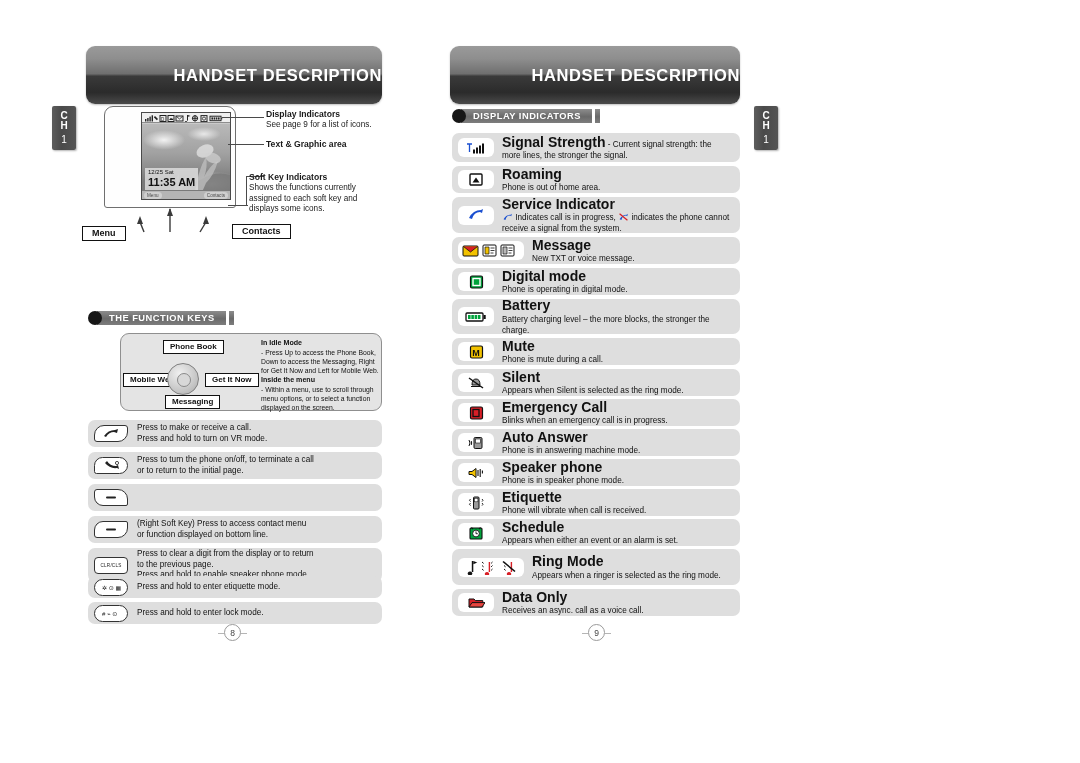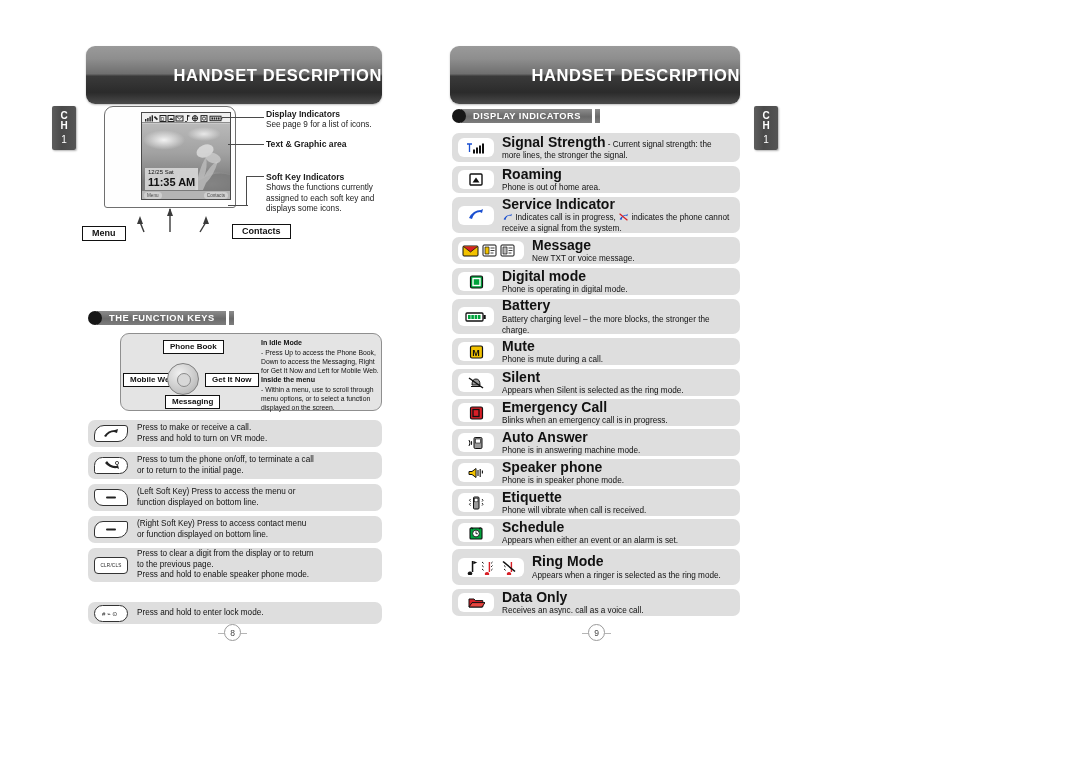--- a/index.html
+++ b/index.html
@@ -337,21 +337,21 @@
   <div class="lead" style="left:246px; top:176px; width:1.4px; height:30px;"></div>
   <div class="lead" style="left:228px; top:205px; width:20px; height:1.4px;"></div>
 
   <div class="ann" style="left:266px; top:109px; width:132px;">
     <span class="t">Display Indicators</span>
     <span>See page 9 for a list of icons.</span>
   </div>
   <div class="ann" style="left:266px; top:139px; width:132px;">
     <span class="t">Text &amp; Graphic area</span>
   </div>
-  <div class="ann" style="left:266px; top:172px; width:128px;">
+  <div class="ann" style="left:249px; top:172px; width:128px;">
     <span class="t">Soft Key Indicators</span>
     <span>Shows the functions currently assigned to each soft key and displays some icons.</span>
   </div>
 
   <div class="sect" id="sect-funckeys">
     <div class="dot"></div>
     <div class="pill">THE FUNCTION KEYS</div>
     <div class="cap"></div>
   </div>
 
@@ -401,24 +401,20 @@
   </div>
 
   <div class="row" style="left:88px; top:484px; width:294px; height:27px;">
     <div class="row-icon">
       <div class="keycap lsk">
           <svg width="22" height="11" viewBox="0 0 22 11">
             <rect x="6" y="4.5" width="10" height="2" rx="1" fill="#222"></rect>
           </svg>
         </div>
     </div>
-    <div class="row-text">
-      <div>(Left Soft Key) Press to access the menu or</div>
-        <div>function displayed on bottom line.</div>
-    </div>
   </div>
 
   <div class="row" style="left:88px; top:516px; width:294px; height:27px;">
     <div class="row-icon">
       <div class="keycap rsk">
           <svg width="22" height="11" viewBox="0 0 22 11">
             <rect x="6" y="4.5" width="10" height="2" rx="1" fill="#222"></rect>
           </svg>
         </div>
     </div>
@@ -432,20 +428,32 @@
     <div class="row-icon">
       <div class="keycap clr">CLR/CLS</div>
     </div>
     <div class="row-text">
       <div>Press to clear a digit from the display or to return</div>
         <div>to the previous page.</div>
         <div>Press and hold to enable speaker phone mode.</div>
     </div>
   </div>
 
+  <div class="row" style="left:88px; top:576px; width:294px; height:22px;">
+    <div class="row-icon">
+      <div class="keycap star">
+          <svg width="24" height="10" viewBox="0 0 24 10">
+            <text x="3" y="7.5" font-size="6" fill="#222" font-family="sans-serif">✲ ⊙ ▦</text>
+          </svg>
+        </div>
+    </div>
+    <div class="row-text">
+      <div>Press and hold to enter etiquette mode.</div>
+    </div>
+  </div>
 
   <div class="row" style="left:88px; top:602px; width:294px; height:22px;">
     <div class="row-icon">
       <div class="keycap pound">
           <svg width="24" height="10" viewBox="0 0 24 10">
             <text x="3" y="7.5" font-size="6" fill="#222" font-family="sans-serif"># ⌁ ⊙</text>
           </svg>
         </div>
     </div>
     <div class="row-text">

